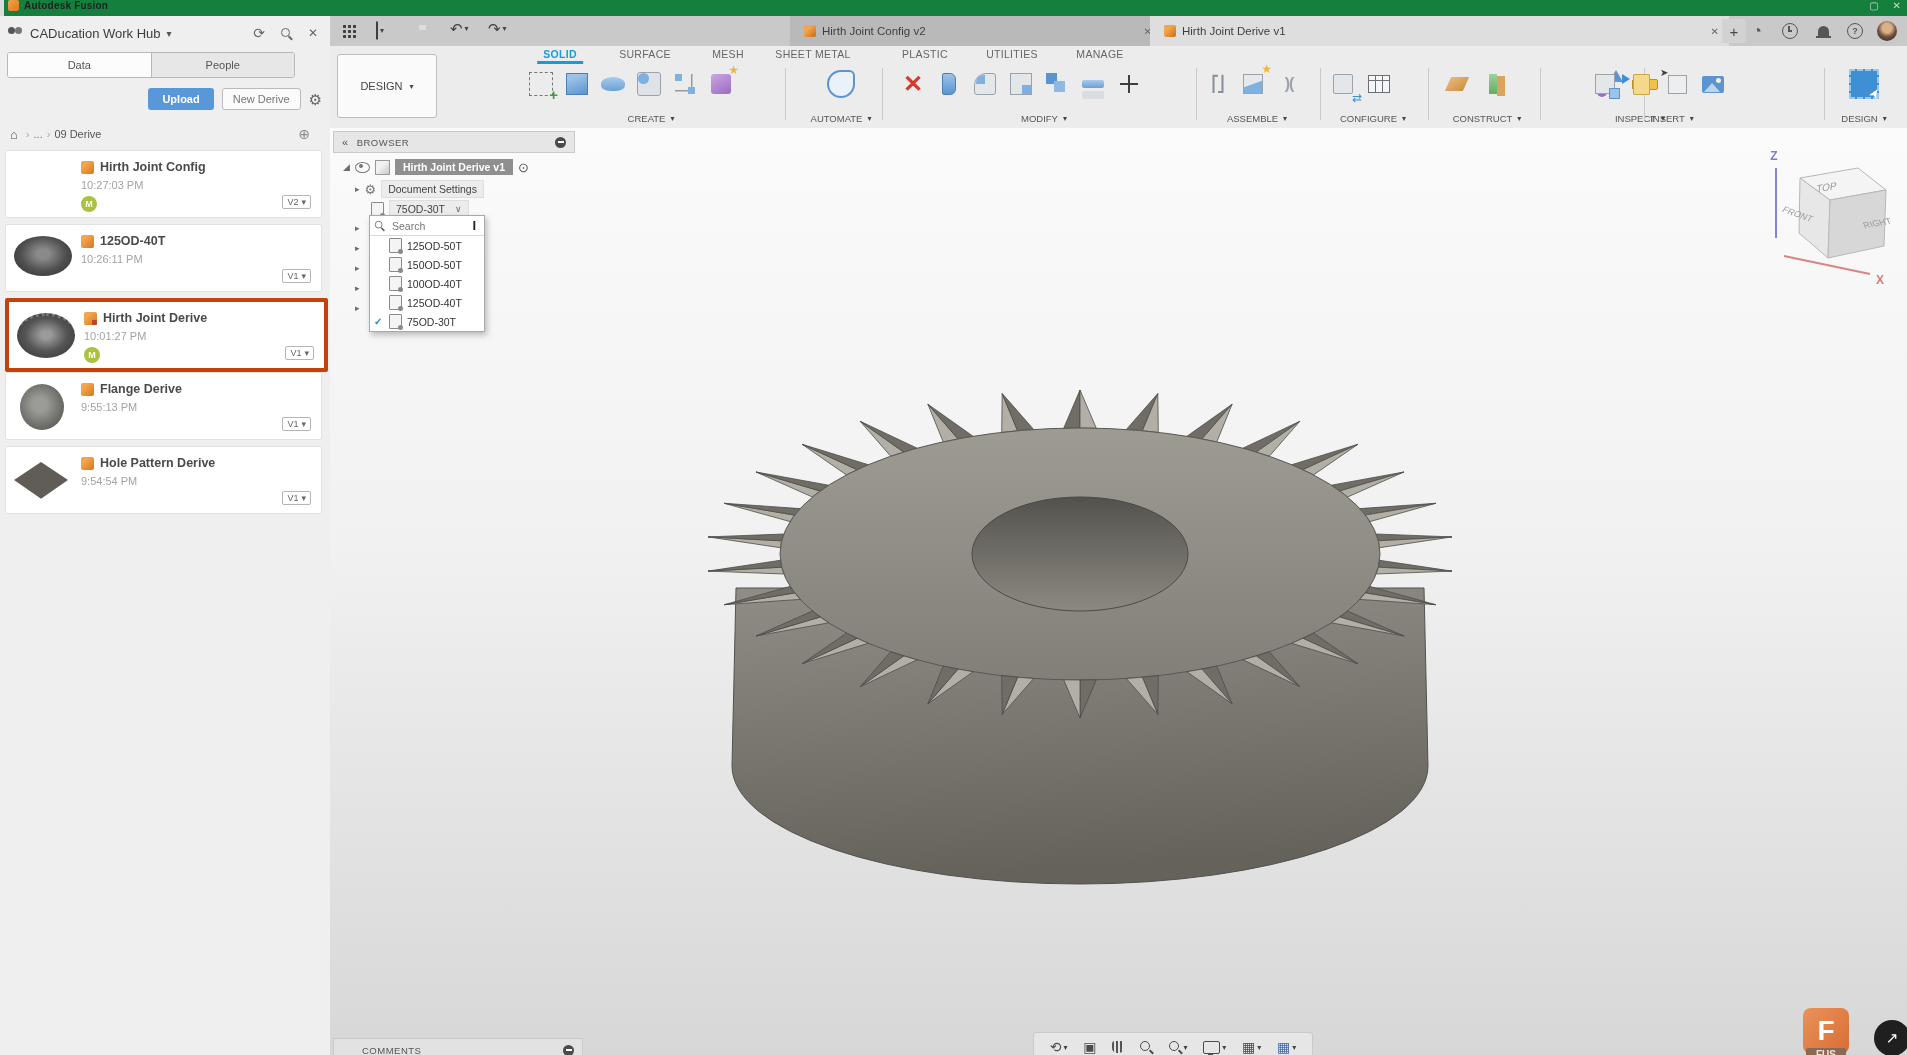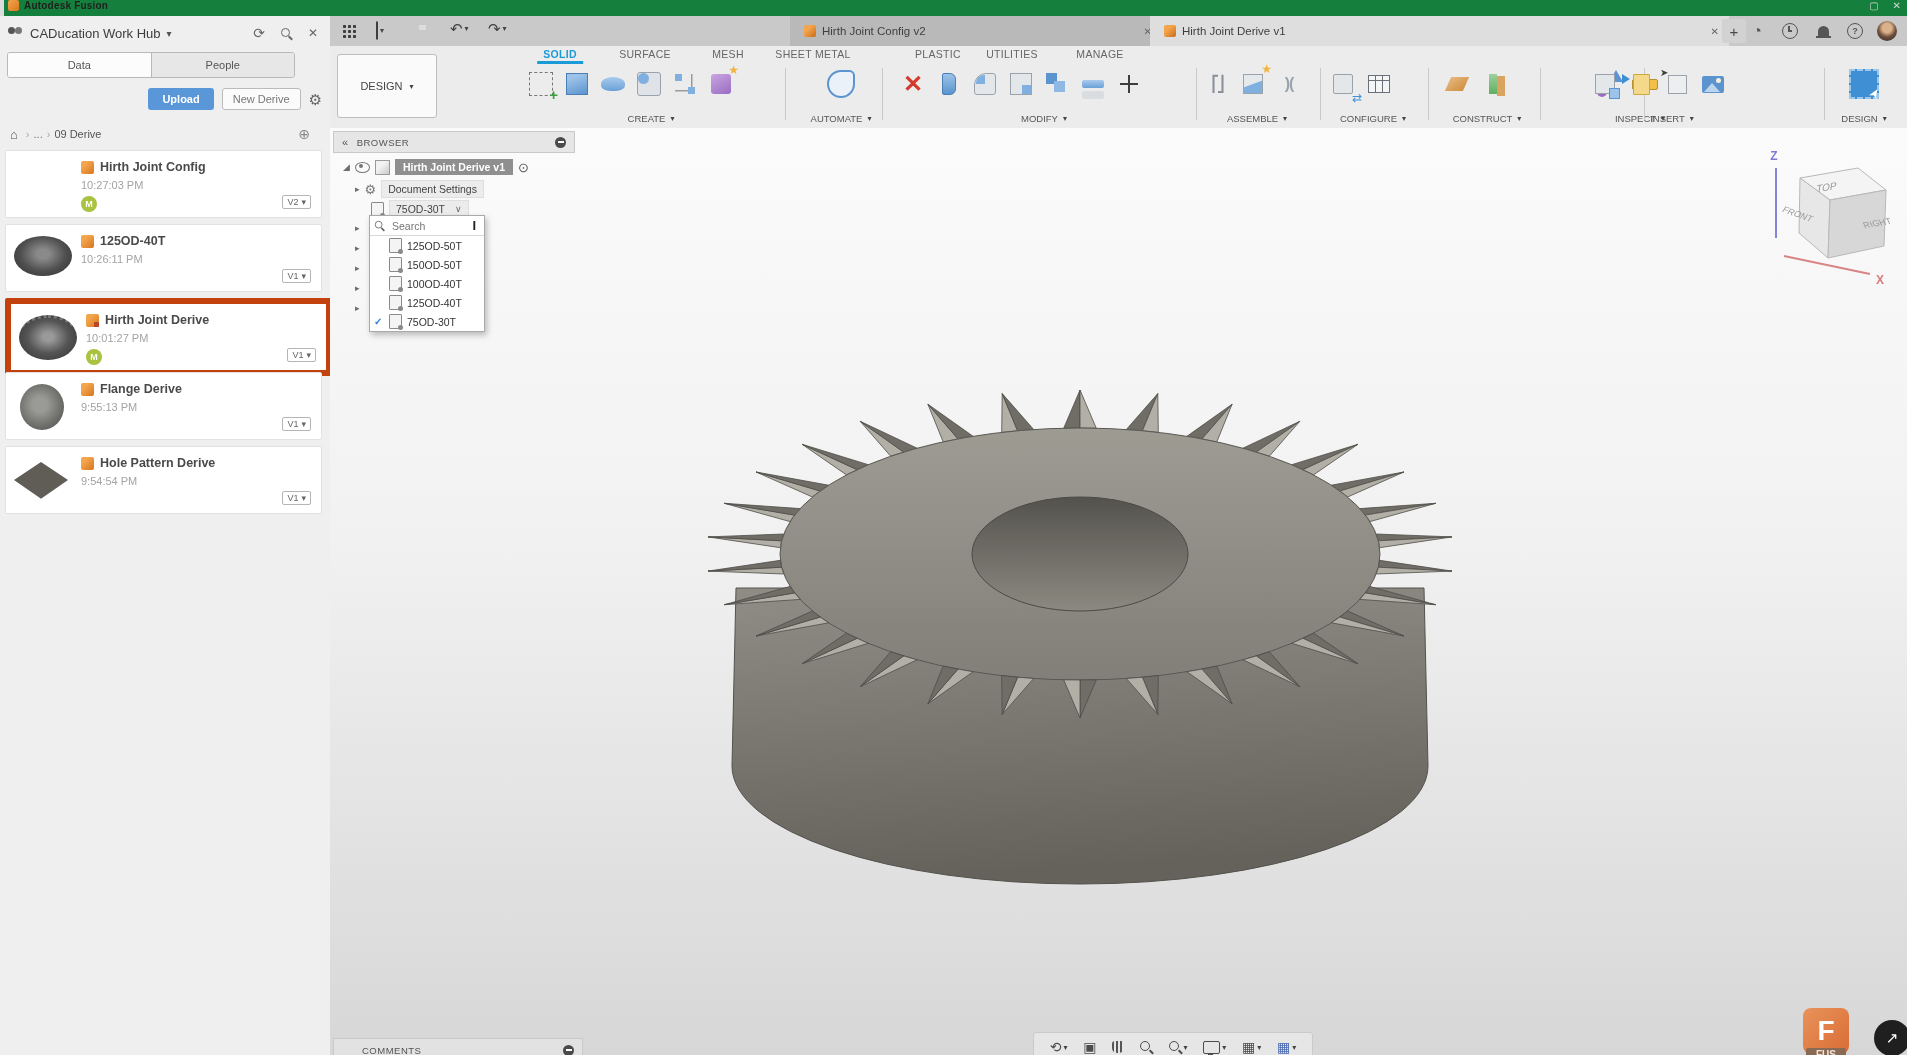--- a/index.html
+++ b/index.html
@@ -31,21 +31,21 @@
   .actionrow{position:absolute;left:0;top:70px;width:322px;height:26px;display:flex;justify-content:flex-end;align-items:center;gap:8px;}
   .btn-upload{background:#5a97d8;color:#fff;font-size:11px;font-weight:bold;border-radius:3px;padding:5px 14px;}
   .btn-newfolder{background:#fbfbfb;color:#777;font-size:11px;border:1px solid #bbb;border-radius:3px;padding:4px 10px;}
   .gearico{font-size:15px;color:#666;line-height:1;}
   .crumbrow{position:absolute;left:0;top:108px;width:322px;height:20px;display:flex;align-items:center;font-size:11px;color:#777;}
   .crumbrow .homeico{font-size:13px;color:#555;margin:0 4px 0 10px;}
   .crumbrow .sep{margin:0 4px;color:#aaa;}
   .crumbrow .folder{color:#555;}
   .crumbrow .shareico{margin-left:auto;margin-right:12px;font-size:14px;color:#888;}
   .card{position:absolute;left:5px;width:315px;height:66px;background:#fff;border:1px solid #e2e2e2;border-radius:2px;}
-  .card.selected{border:6px solid #c2410c;}
+  .card.selected{border:4px solid #c2410c;}
   .thumb{position:absolute;left:8px;top:11px;width:58px;height:44px;}
   .th-gear{background:radial-gradient(ellipse at 50% 45%,#8a8a8a 15%,#4f4f4f 55%,#2e2e2e 100%);border-radius:50%;height:40px;}
   .th-crown{background:radial-gradient(ellipse at 50% 45%,#9a9a9a 12%,#555 50%,#303030 100%);border-radius:50%;height:42px;border-top:3px dotted #777;}
   .th-flange{width:44px;height:46px;margin-left:6px;background:radial-gradient(circle at 45% 45%,#9a9a97 20%,#6f6f6c 60%,#4a4a48 100%);border-radius:50%;}
   .th-plate{width:54px;height:40px;margin-top:4px;background:#5f5d55;clip-path:polygon(50% 0,100% 45%,50% 92%,0 45%);}
   .cname{position:absolute;left:75px;top:9px;display:flex;align-items:center;gap:6px;font-size:12.5px;font-weight:bold;color:#4a4a4a;}
   .cubeico{width:13px;height:13px;border-radius:2px;background:linear-gradient(135deg,#f3a54b 30%,#d8741f);display:inline-block;}
   .cubeico.derive::after{content:"";display:block;width:5px;height:5px;margin:8px 0 0 8px;background:#b8452c;border-radius:1px;}
   .ctime{position:absolute;left:75px;top:28px;font-size:11px;color:#a3a3a3;}
   .cbadge{position:absolute;left:75px;top:45px;width:16px;height:16px;border-radius:50%;background:#a9c23f;color:#fff;
@@ -332,21 +332,21 @@
     <span class="rico" style="left:1546px;">
         <span class="avatar"></span>
       </span>
   </div>
 
   <div id="ribbon">
     <span class="rtab active" style="left:230px;">SOLID</span>
     <span class="rtab" style="left:315px;">SURFACE</span>
     <span class="rtab" style="left:398px;">MESH</span>
     <span class="rtab" style="left:483px;">SHEET METAL</span>
-    <span class="rtab" style="left:608px;">PLASTIC</span>
+    <span class="rtab" style="left:595px;">PLASTIC</span>
     <span class="rtab" style="left:682px;">UTILITIES</span>
     <span class="rtab" style="left:770px;">MANAGE</span>
 
     <div id="designbtn">
       <span>DESIGN</span>
         <span class="ddmark">▾</span>
     </div>
 
     <div class="rgroup" style="left:196px;width:250px;">
       <div class="rgicons">

